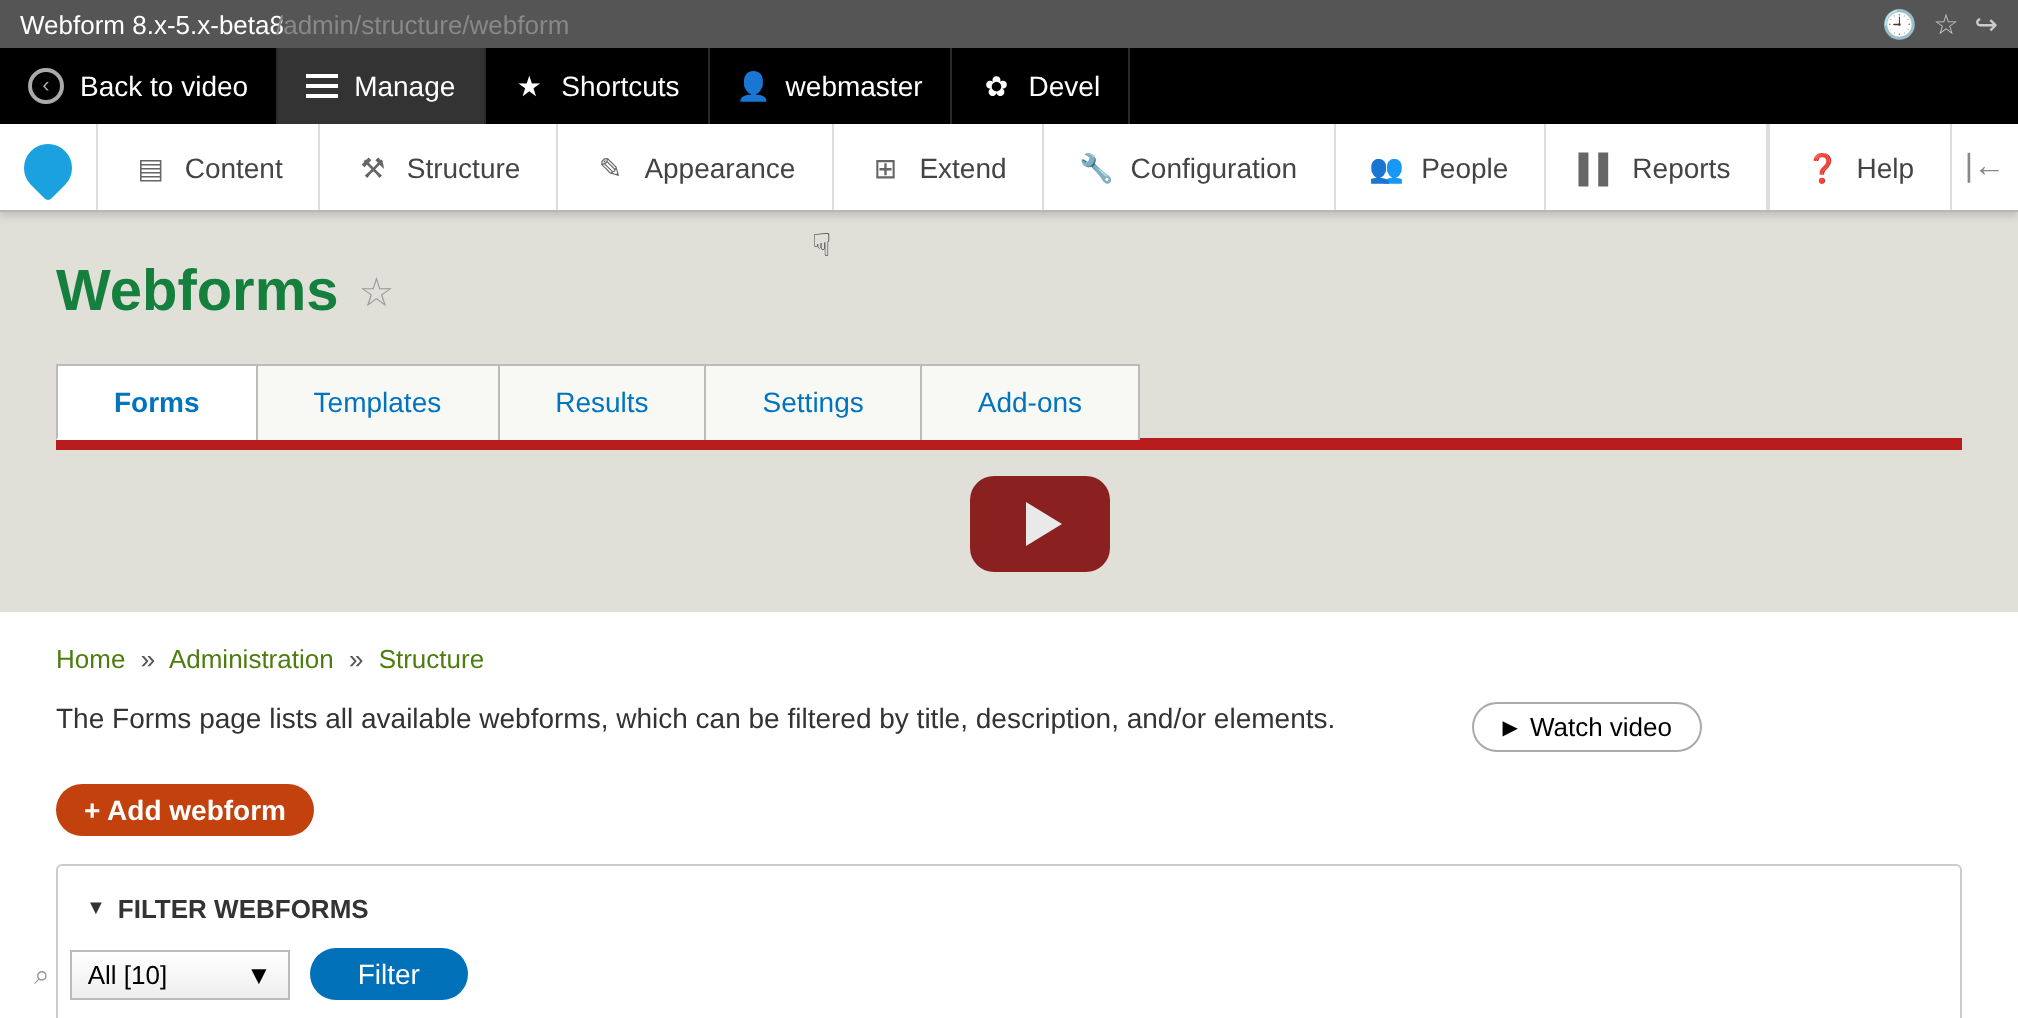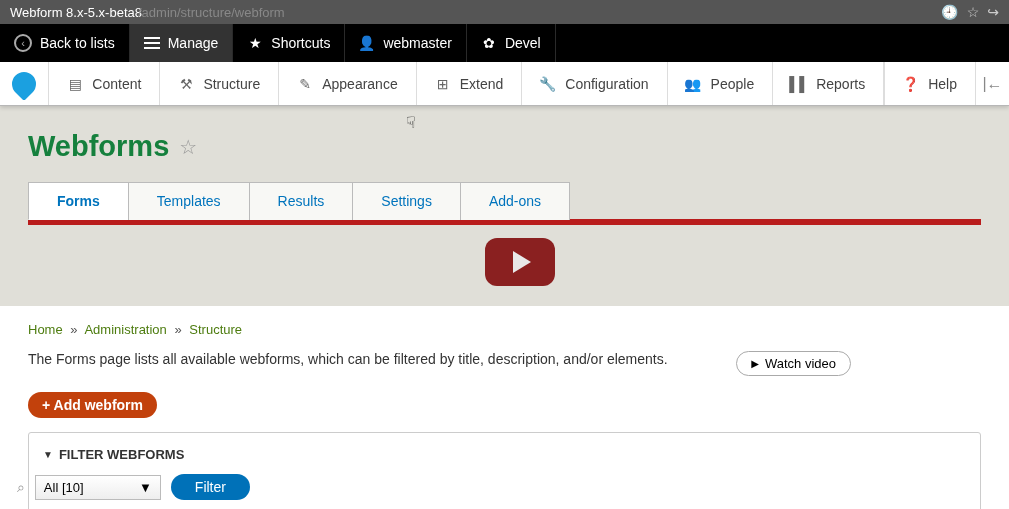--- a/index.html
+++ b/index.html
@@ -49,21 +49,21 @@
   .watch-btn .tri { font-size: 10px; }
   
   .add-btn { background: #c2410c; color: #fff; border: none; border-radius: 14px; padding: 5px 14px; font-size: 14px; font-weight: bold; cursor: pointer; margin-bottom: 14px; }
   
   .filter-box { border: 1px solid #ccc; border-radius: 3px; padding: 14px; margin-bottom: 14px; }
   .filter-title { font-size: 13px; font-weight: bold; text-transform: uppercase; margin-bottom: 12px; display: flex; align-items: center; gap: 6px; color: #333; }
   .filter-title .tri-down { font-size: 10px; }
   .filter-controls { display: flex; gap: 10px; align-items: center; }
   .filter-input { border: 1px solid #bbb; border-radius: 14px; padding: 5px 12px; font-size: 13px; width: 330px; color: #999; position: relative; }
   .filter-search-ico { position: relative; margin-left: -26px; color: #999; font-size: 14px; }
-  .filter-select { border: 1px solid #bbb; padding: 4px 8px; font-size: 13px; width: 126px; position: relative; display: flex; justify-content: space-between; align-items: flex-start; background: linear-gradient(#fff,#eee); }
+  .filter-select { border: 1px solid #bbb; padding: 4px 8px; font-size: 13px; width: 110px; position: relative; display: flex; justify-content: space-between; align-items: flex-start; background: linear-gradient(#fff,#eee); }
   .filter-btn { background: #0071b8; color: #fff; border: none; border-radius: 14px; padding: 5px 24px; font-size: 14px; cursor: pointer; }
   
   .play-overlay { position: absolute; left: 485px; top: 238px; width: 70px; height: 48px; background: #8a2020; border-radius: 12px; display: flex; align-items: center; justify-content: center; z-index: 10; }
   .play-overlay .ptri { width: 0; height: 0; border-left: 18px solid #e9e9e9; border-top: 11px solid transparent; border-bottom: 11px solid transparent; margin-left: 4px; }
   
   .cursor { position: absolute; left: 406px; top: 113px; font-size: 16px; z-index: 6; color: #333; }
 </style>
 </head>
 <body>
 
@@ -73,21 +73,21 @@
   <div class="browser-icons">
     <span>🕘</span>
     <span>☆</span>
     <span>↪</span>
   </div>
 </div>
 
 <div class="topbar">
   <div class="topbar-item">
     <span class="back-arrow">‹</span>
-    <span>Back to lists</span>
+    <span>Back to video</span>
   </div>
   <div class="topbar-item active">
     <span class="hamburger">
         <span></span>
         <span></span>
         <span></span>
       </span>
     <span>Manage</span>
   </div>
   <div class="topbar-item">

